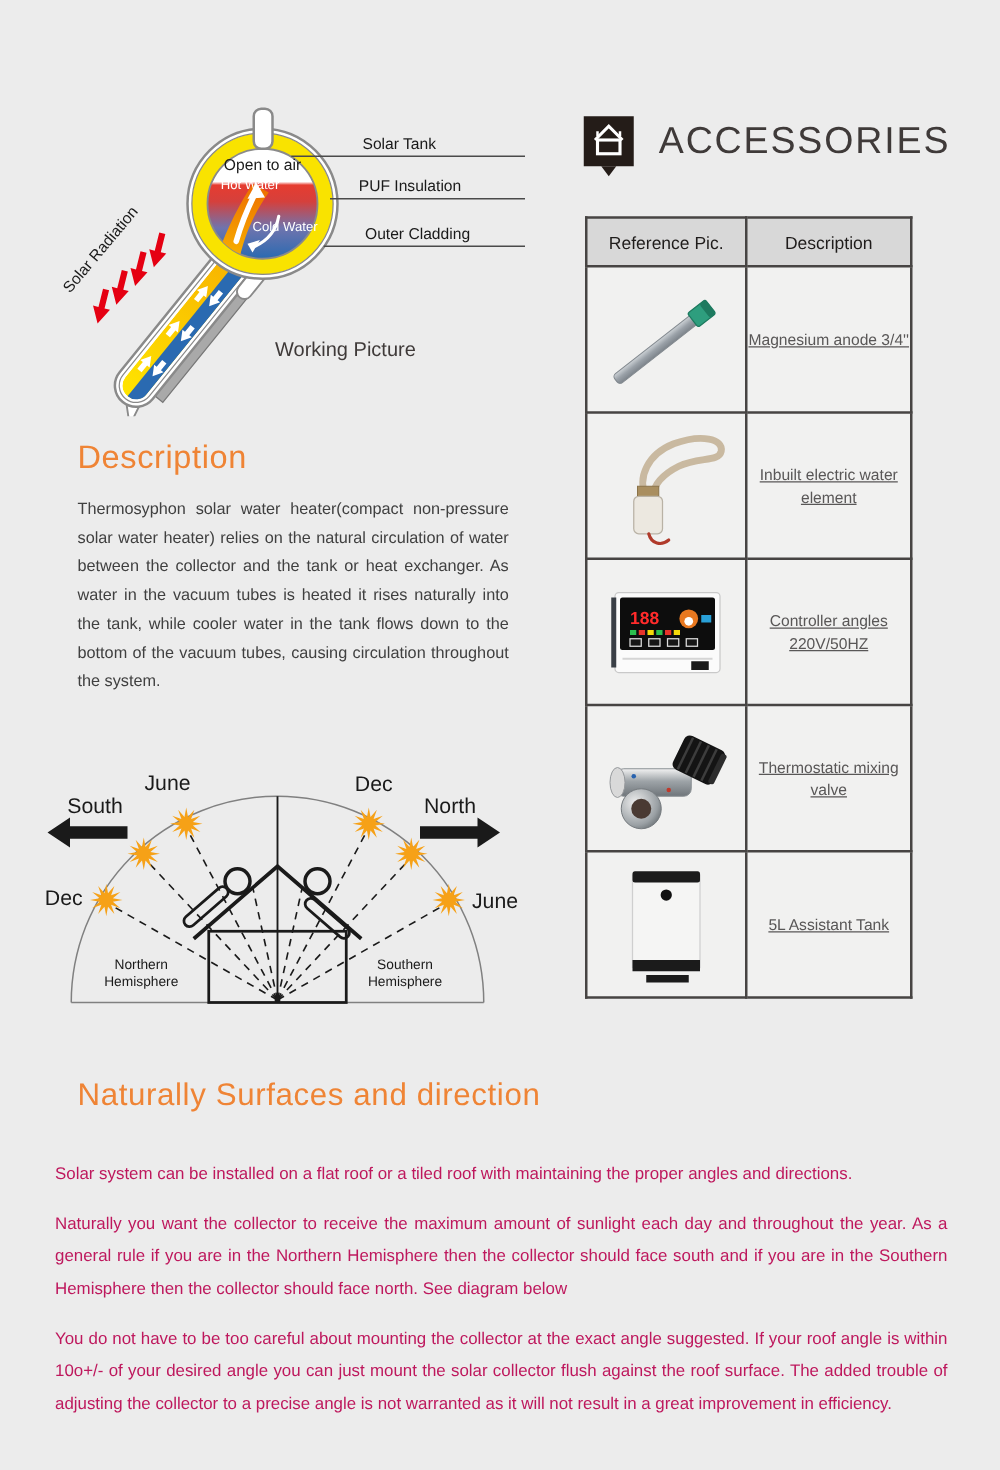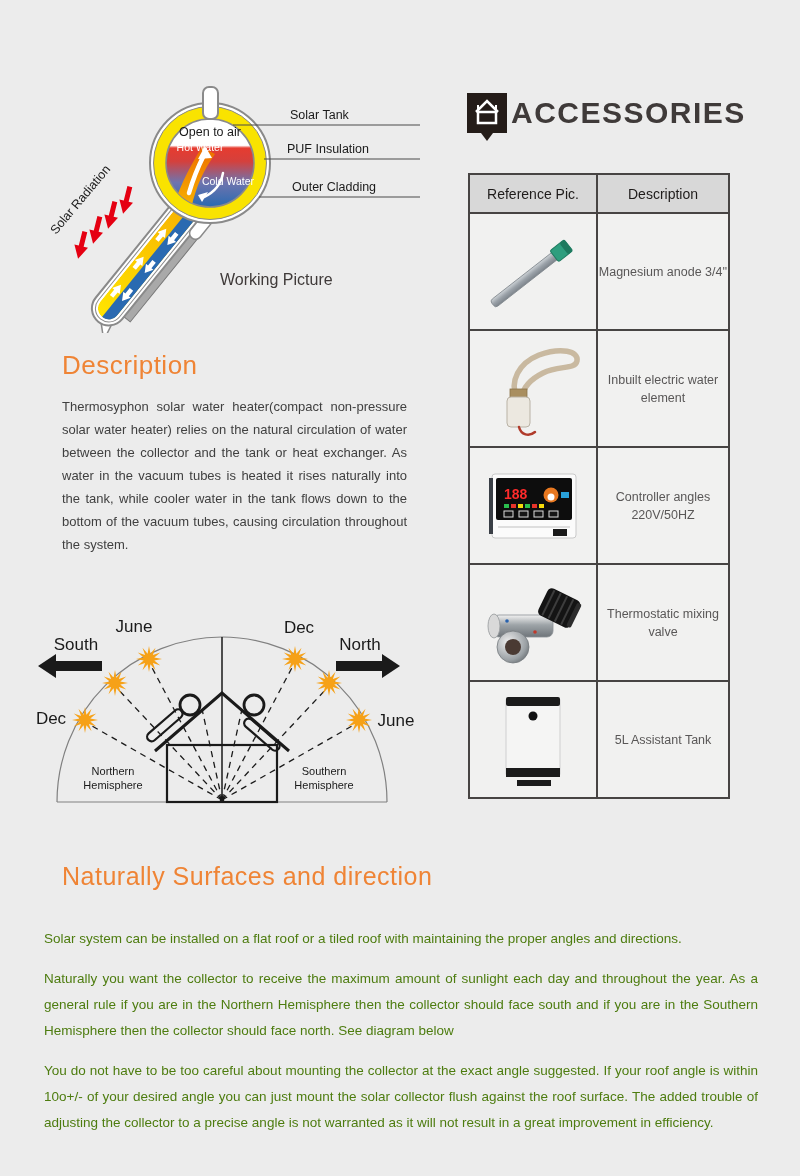--- a/index.html
+++ b/index.html
@@ -12,54 +12,54 @@
   .abs{position:absolute;}
 
   
   .orange-title{
     color:#ef8435;font-size:26px;font-weight:400;letter-spacing:.5px;
   }
   .body-text{
     color:#404040;font-size:13px;line-height:23px;text-align:justify;
   }
   .bottom-text p{
-    color:#4d7c0f;font-size:13.5px;line-height:26px;text-align:justify;
+    color:#be185d;font-size:13.5px;line-height:26px;text-align:justify;
     margin:0 0 14px 0;
   }
 
   
   .acc-header{left:467px;top:93px;display:flex;align-items:flex-start;}
   .acc-icon{
     width:40px;height:40px;background:#241c18;position:relative;flex:0 0 auto;
   }
   .acc-icon:after{
     content:"";position:absolute;left:14px;top:40px;
     border-left:6px solid transparent;border-right:6px solid transparent;
     border-top:8px solid #241c18;
   }
   .acc-title{
-    margin-left:4px;font-size:30px;letter-spacing:1.5px;color:#3f3a39;
-    line-height:40px;font-weight:700;
+    margin-left:20px;font-size:30px;letter-spacing:1.5px;color:#3f3a39;
+    line-height:40px;font-weight:400;
   }
 
   
   table.acc{
     border-collapse:collapse;table-layout:fixed;width:260px;
   }
   table.acc th, table.acc td{
     border:2px solid #474443;background:#f1f1f0;
     text-align:center;vertical-align:middle;padding:0;
   }
   table.acc th{
     height:37px;background:#d8d8d8;
     font-size:14px;font-weight:normal;color:#1f1c1b;
   }
   table.acc td{height:115px;}
   td.desc-cell{
-    font-size:12.5px;color:#595757;line-height:18px;padding:0 8px;
+    font-size:12.5px;color:#595757;line-height:18px;padding:0 8px;text-decoration:underline;
   }
   td.pic-cell svg{display:block;margin:0 auto;}
 
   
   svg text{font-family:"Liberation Sans", sans-serif;}
 </style>
 </head>
 <body>
 
 <div class="abs" style="left:50px;top:85px;">

